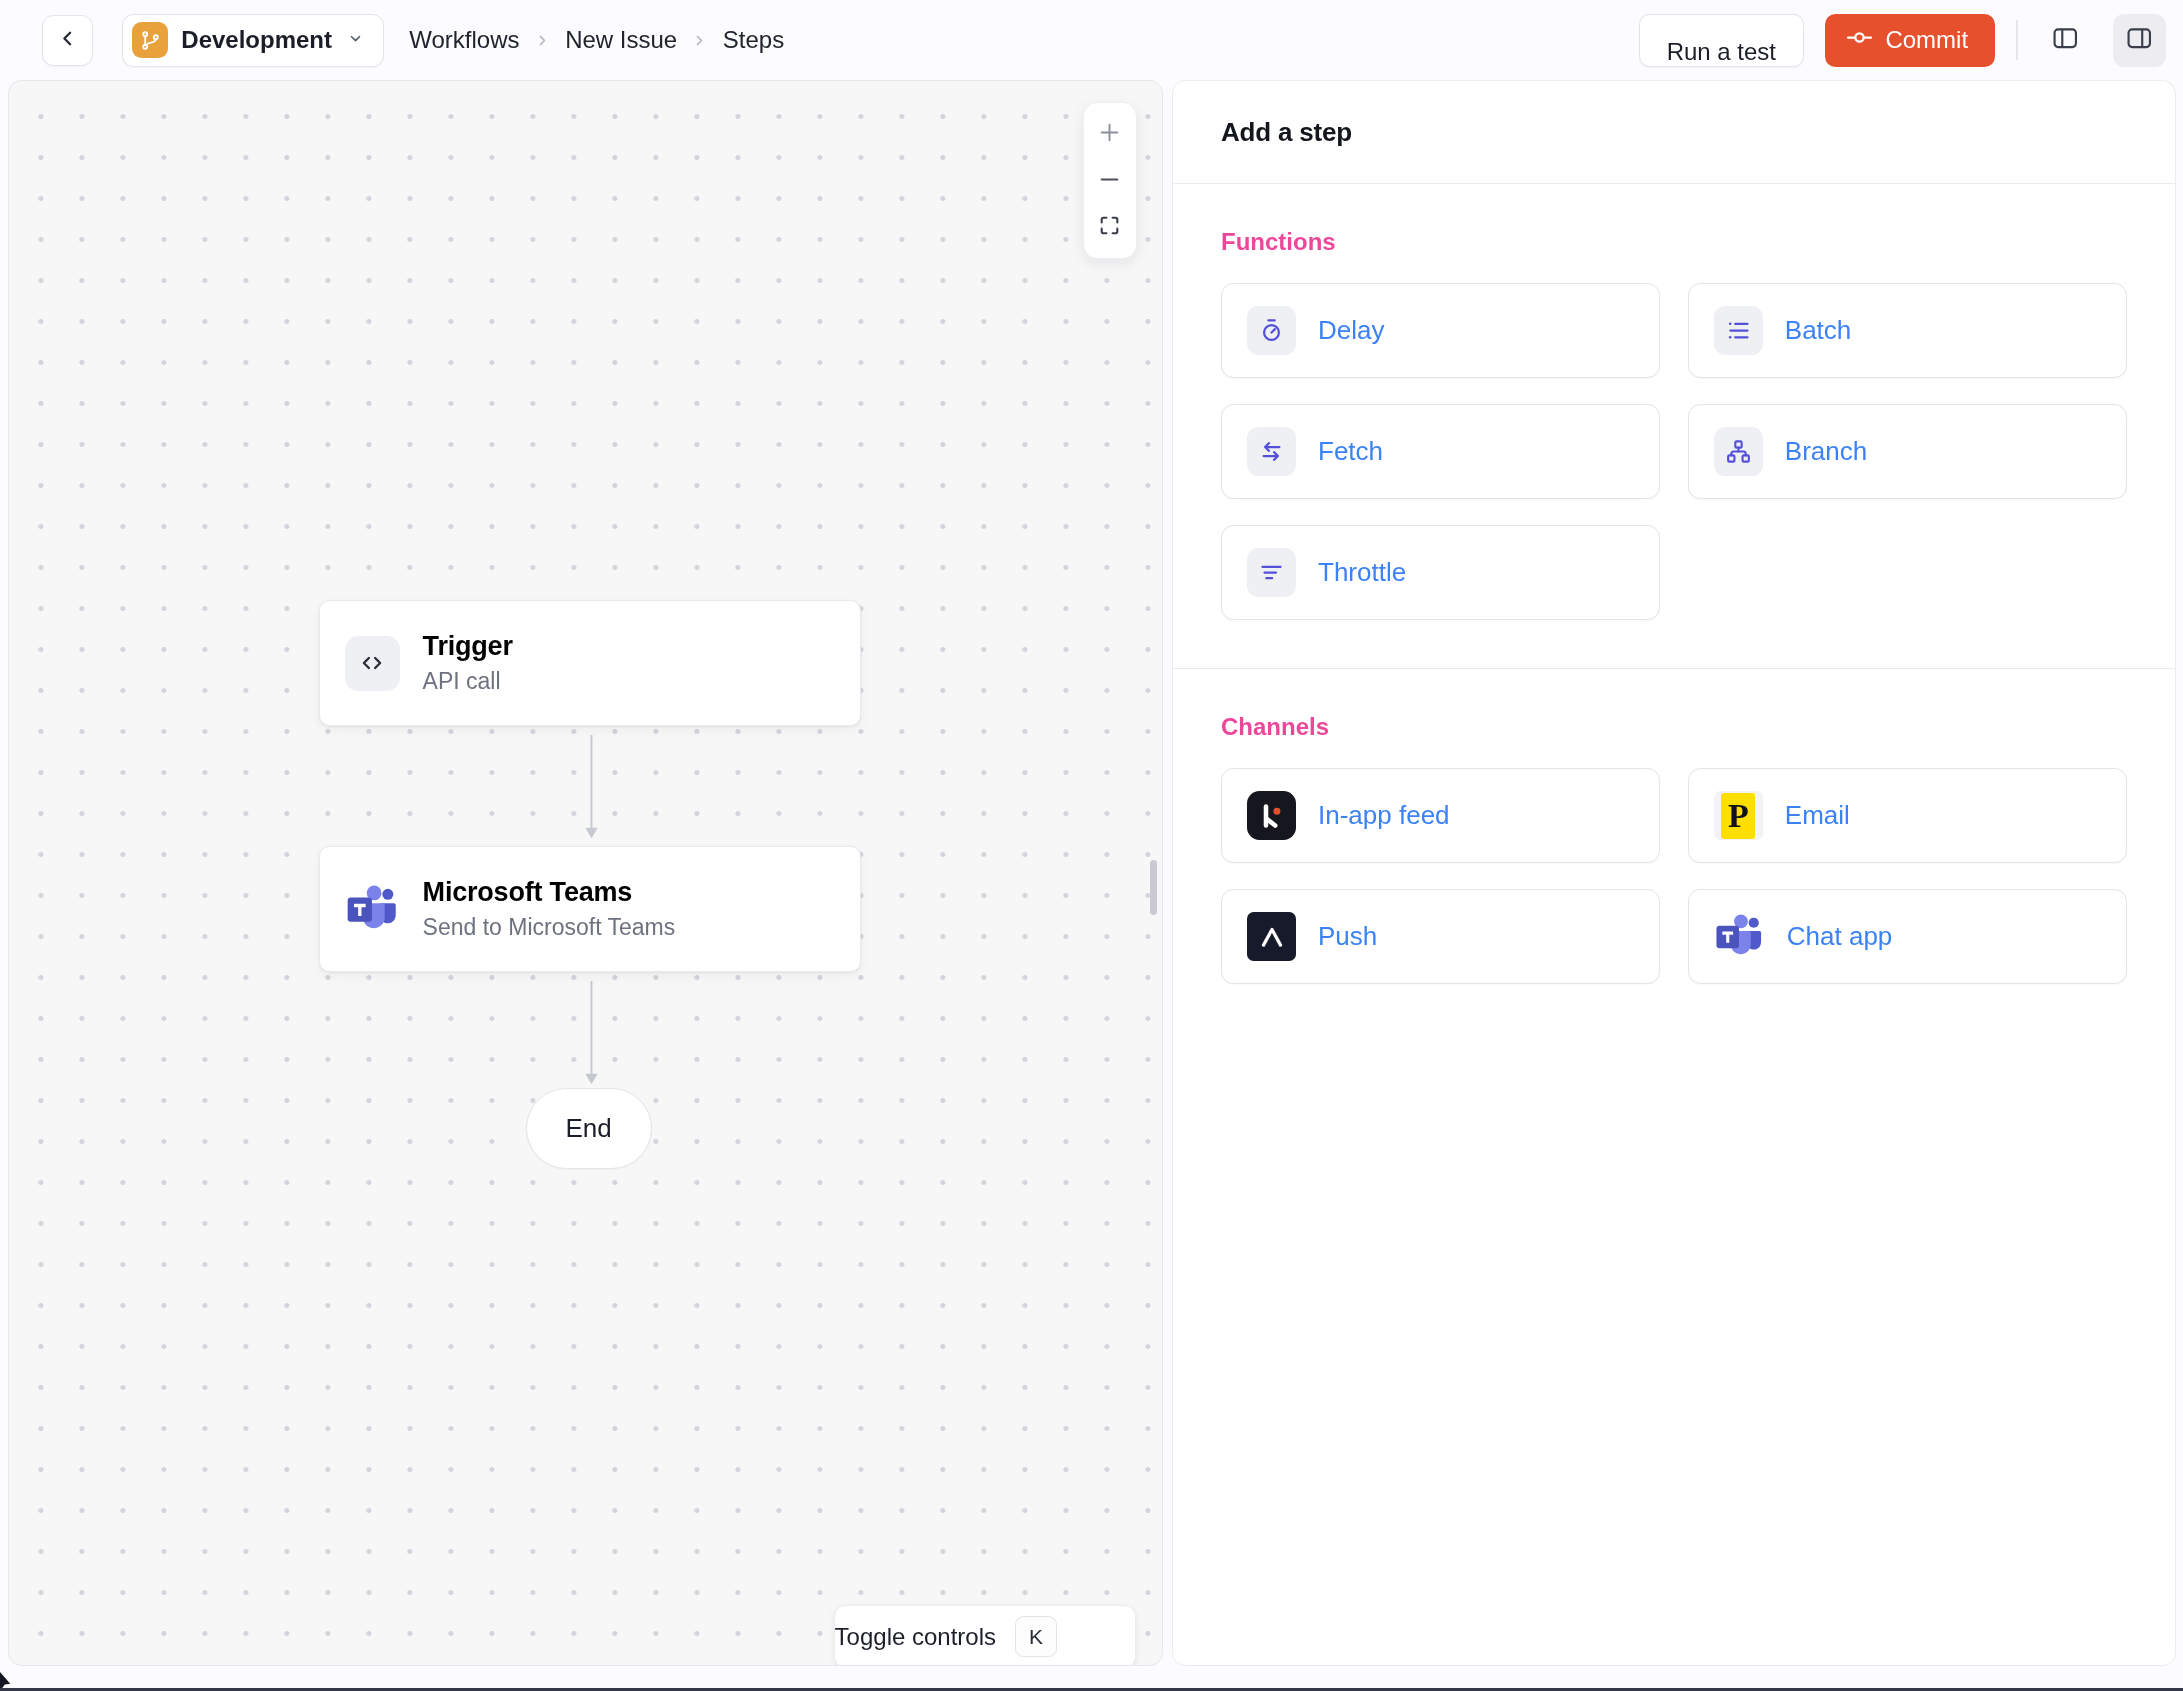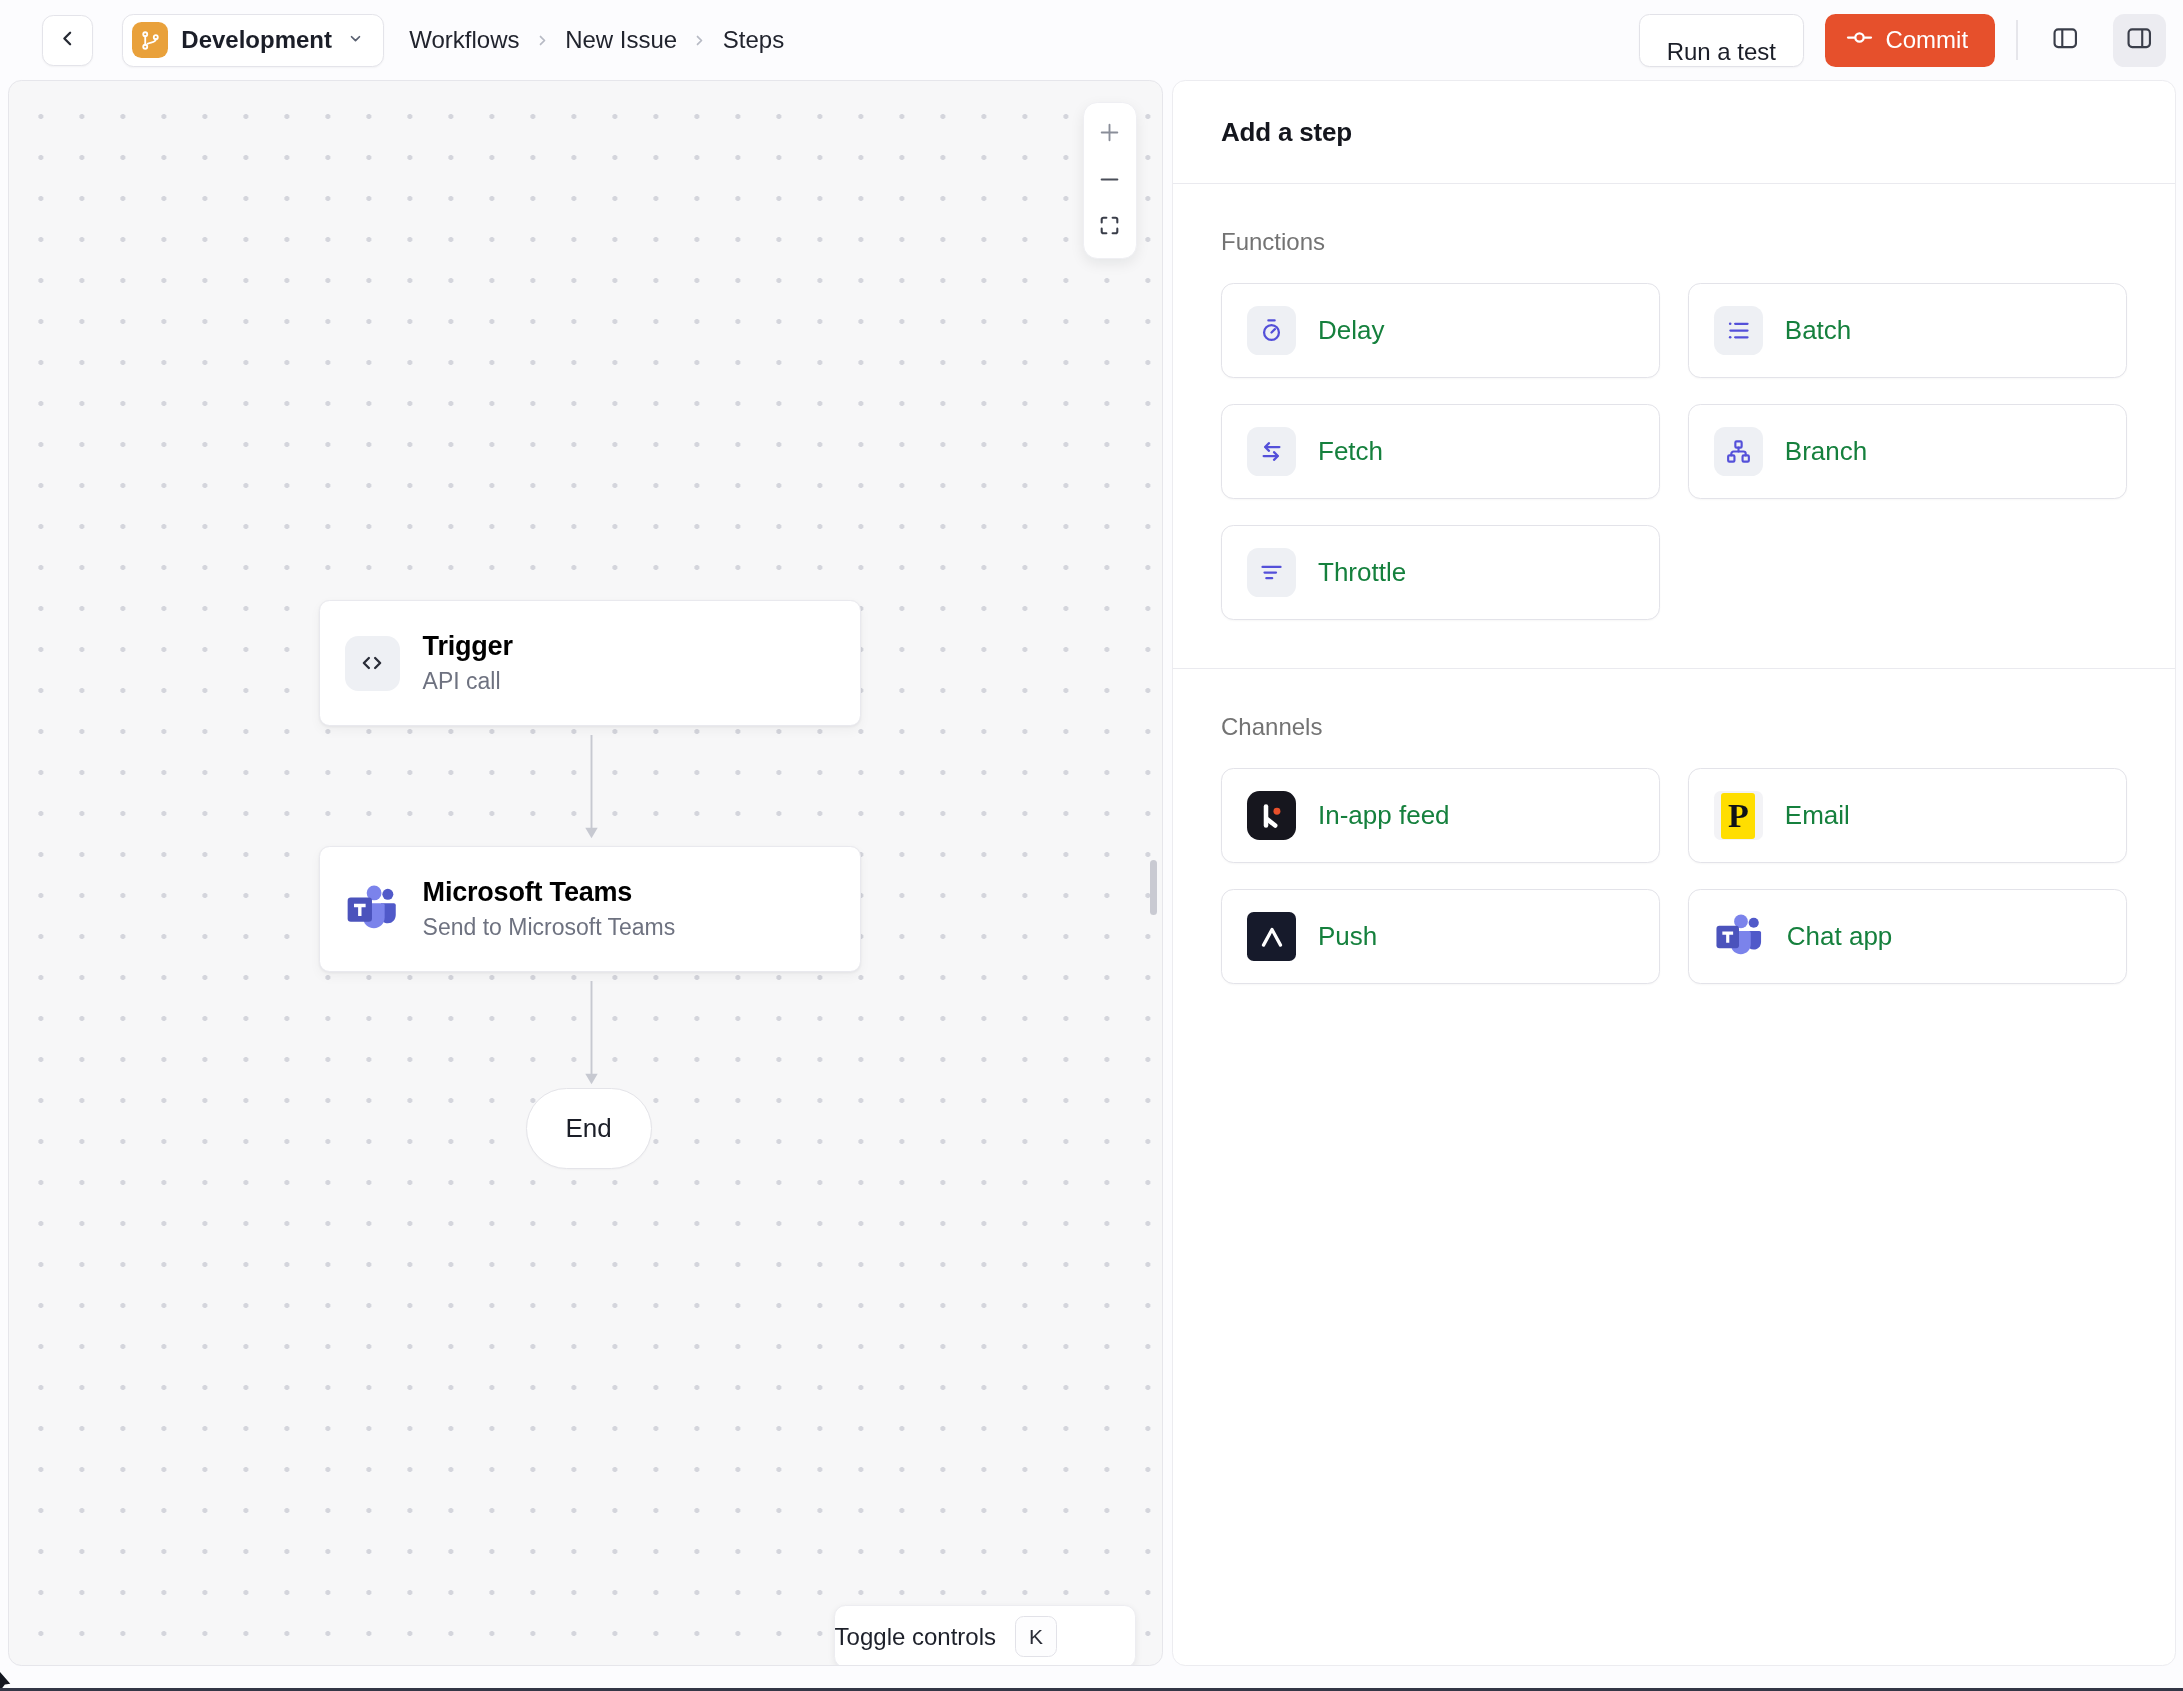--- a/index.html
+++ b/index.html
@@ -115,32 +115,32 @@
   .side-panel {
     position:absolute; left:1172px; top:80px; width:1004px; height:1586px;
     background:#fff; border:1.4px solid #ECECF0; border-radius:13.3px; overflow:hidden;
   }
   .panel-header {
     height:103px; display:flex; align-items:center; padding:0 48px;
     border-bottom:1.4px solid #EAEAEF;
   }
   .panel-title { font-size:26px; font-weight:600; letter-spacing:-0.2px; color:#14161D; }
   .panel-body { padding:44px 48px 0; }
-  .section-label { font-size:24px; font-weight:400; color:#737373; margin-bottom:27px; }
+  .section-label { font-size:24px; font-weight:700; color:#ec4899; margin-bottom:27px; }
   .step-grid { display:grid; grid-template-columns:1fr 1fr; gap:26px 27.6px; }
   .step-btn {
     height:95px; background:#fff; border:1.4px solid #E3E3E9; border-radius:12.4px;
     display:flex; align-items:center; gap:22px; padding:0 25px;
     box-shadow:0 1px 1.9px rgba(16,18,28,.03); cursor:pointer;
   }
   .fn-icon-box {
     width:49px; height:49px; border-radius:11.4px; background:#EEF0F4;
     display:flex; align-items:center; justify-content:center; flex:none;
   }
-  .step-label { font-size:26px; font-weight:500; color:#15803d; }
+  .step-label { font-size:26px; font-weight:500; color:#3b82f6; }
   .section-divider { height:1.4px; background:#EAEAEF; margin:48px -48px 44px; }
 
   .brand-box { width:49px; height:49px; border-radius:12.4px; display:flex; align-items:center; justify-content:center; flex:none; }
   .knock-box { background:#16161E; }
   .postmark-outer { background:#F3F3F6; border-radius:6.7px; }
   .postmark-inner {
     width:34px; height:46px; background:#FFDE00; border-radius:2.9px;
     display:flex; align-items:center; justify-content:center;
     font-family:"Liberation Serif","DejaVu Serif",serif; font-weight:700; font-size:34px; color:#101218;
   }

